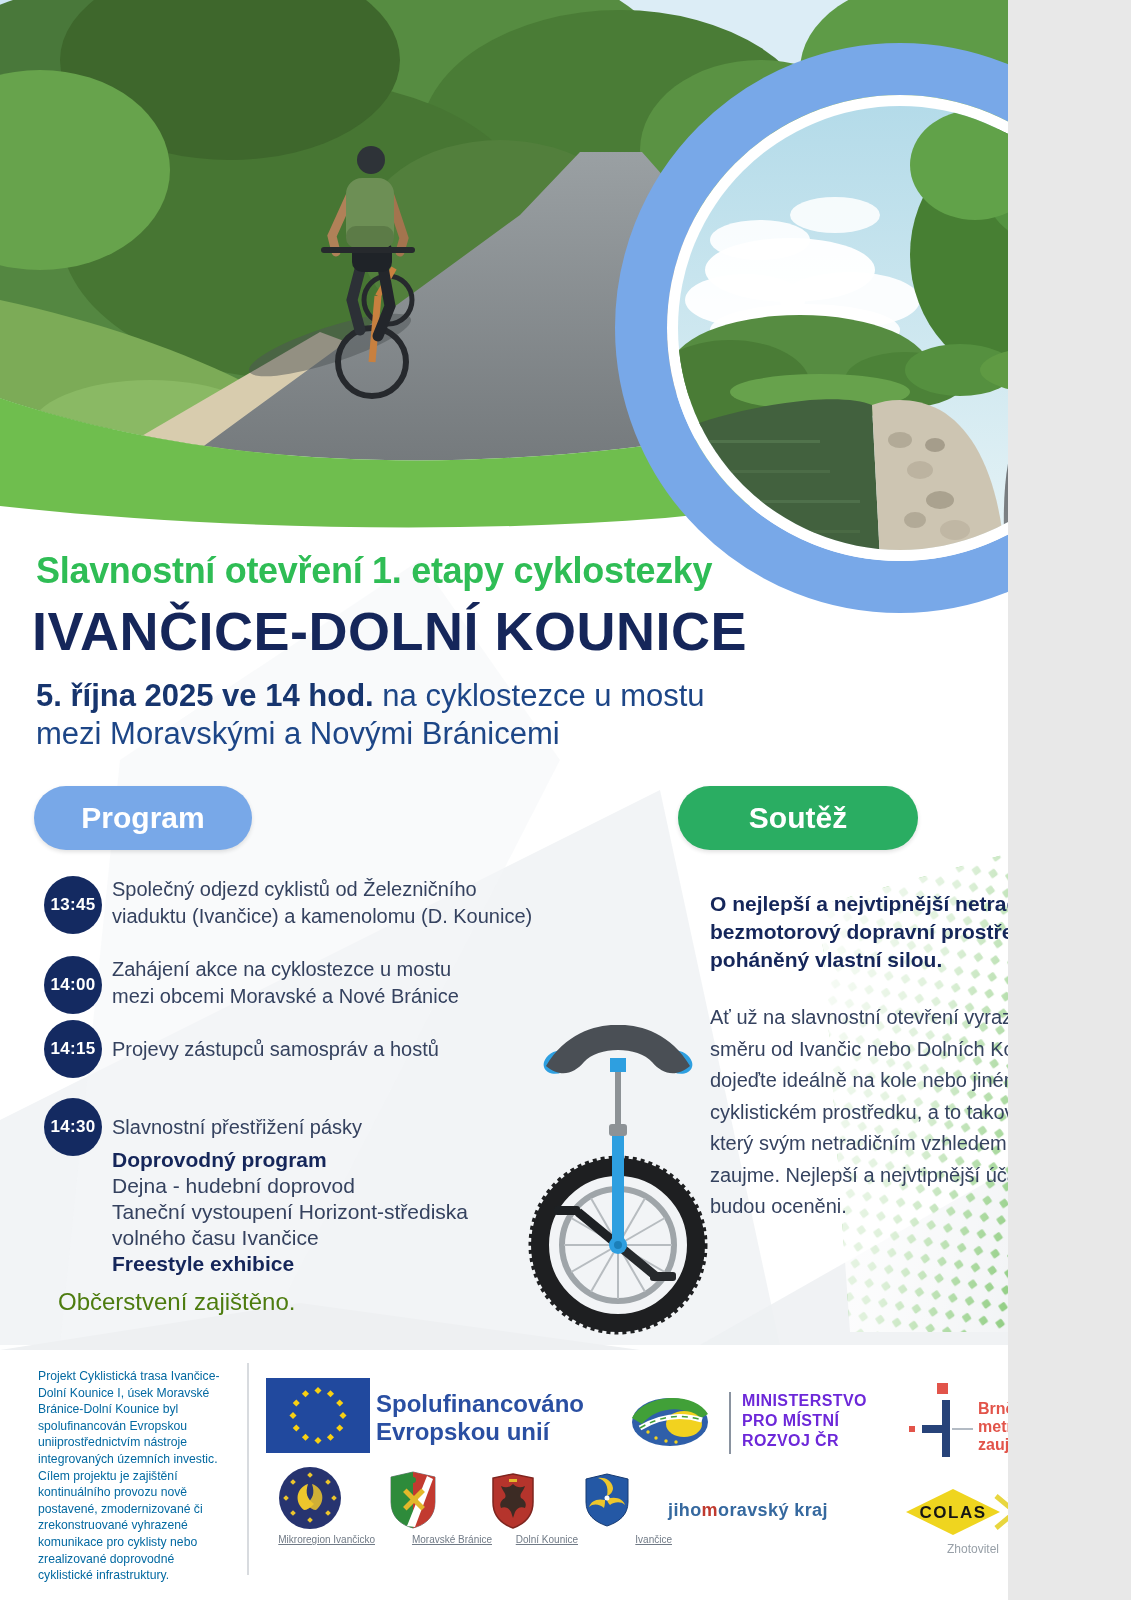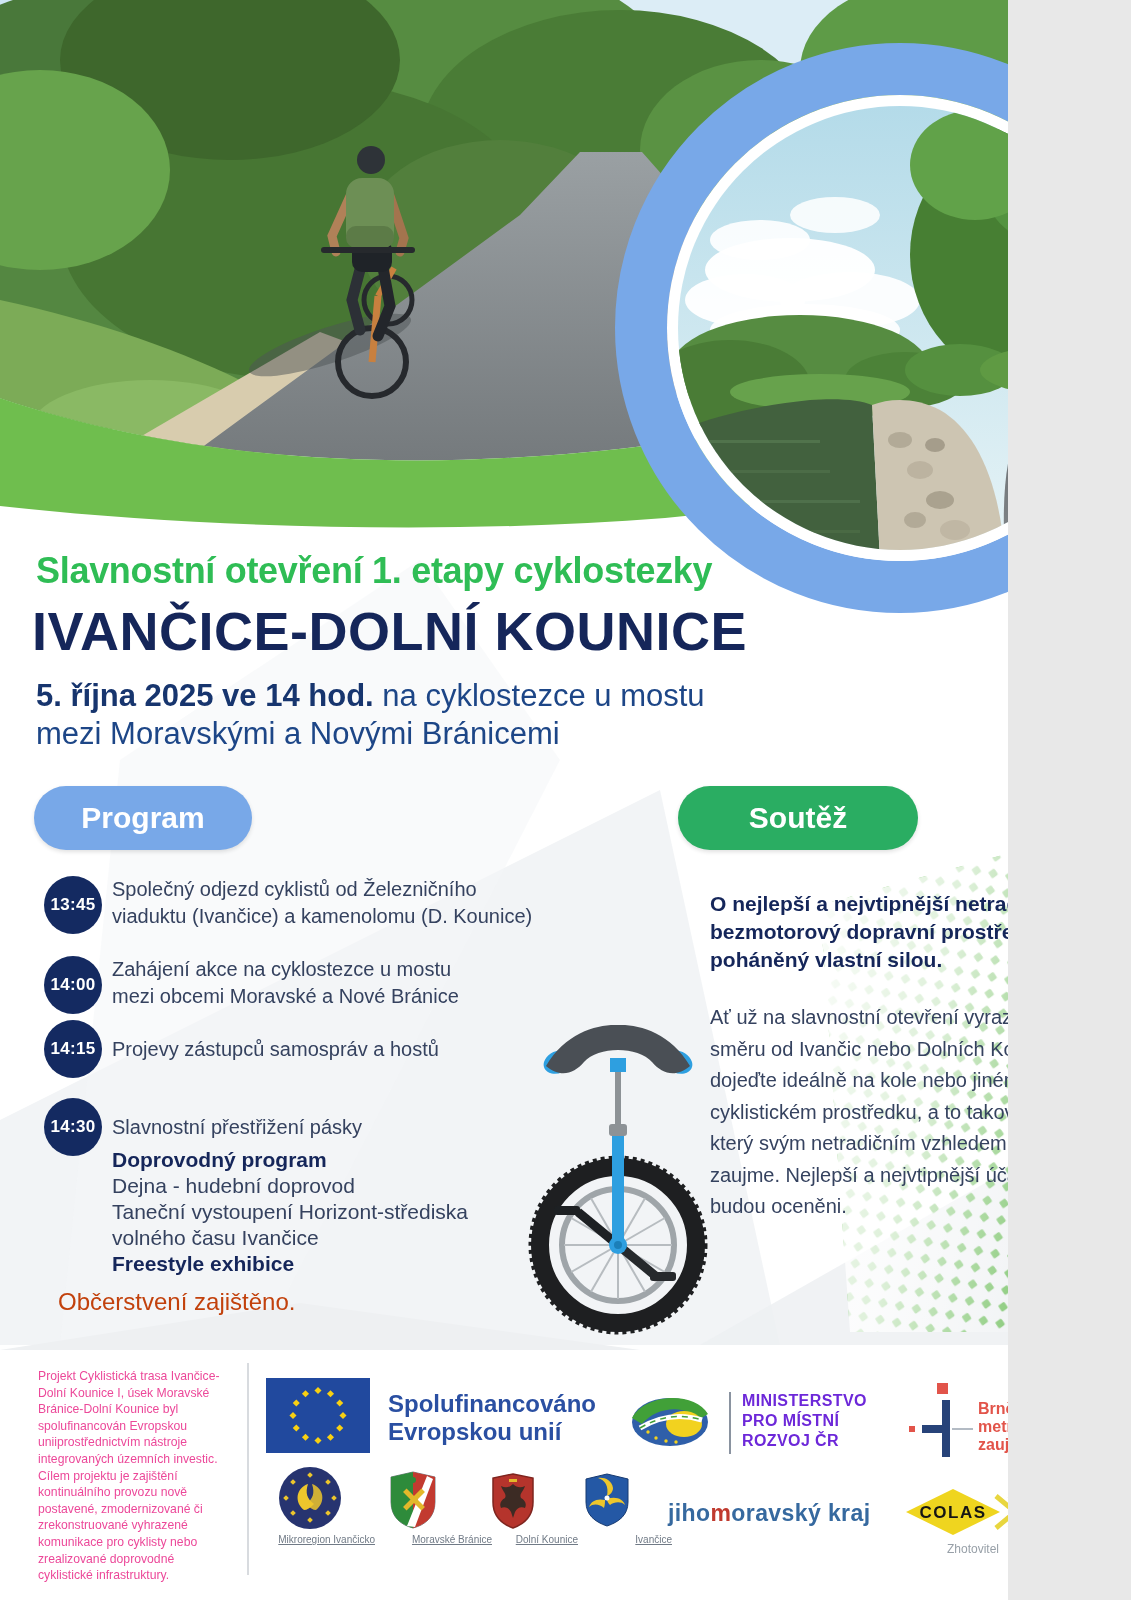--- a/index.html
+++ b/index.html
@@ -14,30 +14,30 @@
   .dateline2{left:36px;top:716px;font-size:31px;color:var(--text_blue);}
   .pill{display:flex;align-items:center;justify-content:center;color:#fff;font-weight:700;
         font-size:30px;border-radius:34px;box-shadow:0 2px 4px rgba(0,0,0,0.12);}
   .pill-program{left:34px;top:786px;width:218px;height:64px;background:var(--light_blue);}
   .pill-soutez{left:678px;top:786px;width:240px;height:64px;background:var(--pill_green);}
   .tcircle{width:58px;height:58px;border-radius:50%;background:var(--time_circle_navy);color:#fff;
            display:flex;align-items:center;justify-content:center;font-size:17px;font-weight:700;letter-spacing:0.3px;}
   .pitem{left:112px;width:500px;font-size:20px;line-height:27px;color:#35425f;}
   .extras{left:112px;top:1147px;width:480px;font-size:21px;line-height:26px;color:#35425f;}
   .extras .bold{font-weight:700;color:var(--navy);}
-  .refresh{left:58px;top:1288px;font-size:24px;color:#c2410c;}
+  .refresh{left:58px;top:1288px;font-size:24px;color:#4d7c0f;}
   .c-intro{left:710px;top:890px;width:420px;font-size:21px;line-height:28px;font-weight:700;color:var(--navy);}
   .c-body{left:710px;top:1002px;width:420px;font-size:20px;line-height:31.5px;color:#35425f;}
-  .proj-text{left:38px;top:1368px;width:206px;font-size:12.2px;line-height:16.6px;color:#ec4899;}
+  .proj-text{left:38px;top:1368px;width:206px;font-size:12.2px;line-height:16.6px;color:#0369a1;}
   .vdiv{left:247px;top:1363px;width:2px;height:212px;background:#d8dbdf;}
-  .eu-line{left:388px;font-size:24px;font-weight:700;color:var(--eu_text);text-align:center;}
+  .eu-line{left:376px;font-size:24px;font-weight:700;color:var(--eu_text);text-align:center;}
   .min-line{left:742px;font-size:16px;font-weight:700;color:#6d28d9;letter-spacing:0.4px;}
   .brno-line{left:978px;font-size:16px;font-weight:700;color:var(--brno_red);}
   .crest-label{top:1534px;width:130px;text-align:right;font-size:10px;color:#707a86;text-decoration:underline;}
-  .region{left:668px;top:1500px;font-size:23px;font-weight:700;letter-spacing:0.4px;color:var(--region_blue);}
+  .region{left:668px;top:1500px;font-size:18px;font-weight:700;letter-spacing:0.4px;color:var(--region_blue);}
   .region .red{color:var(--region_red);}
   .colas-cap{left:898px;top:1542px;width:150px;text-align:center;font-size:12px;color:#98a0a8;}
 </style>
 </head>
 <body>
 
 <div class="poster">
 
   <svg class="abs" style="left:0;top:0;" width="1131" height="1600" viewBox="0 0 1131 1600">
     <defs>

